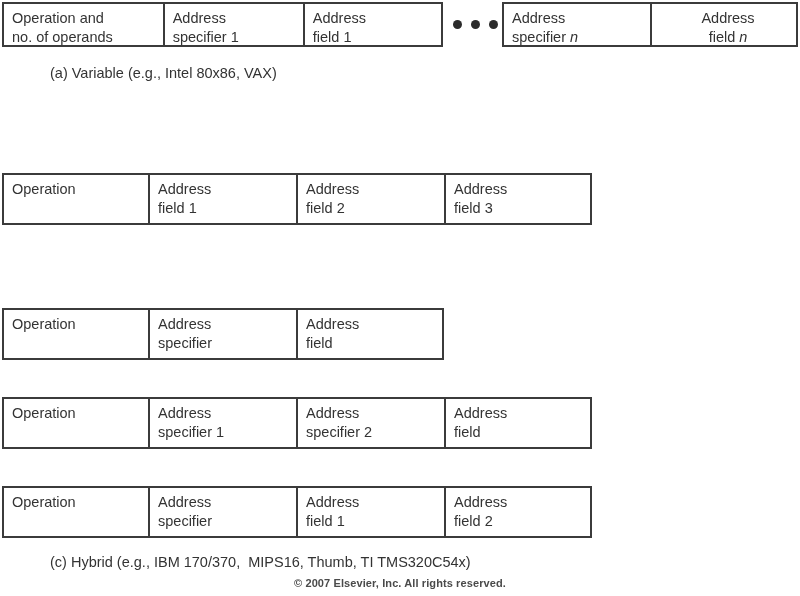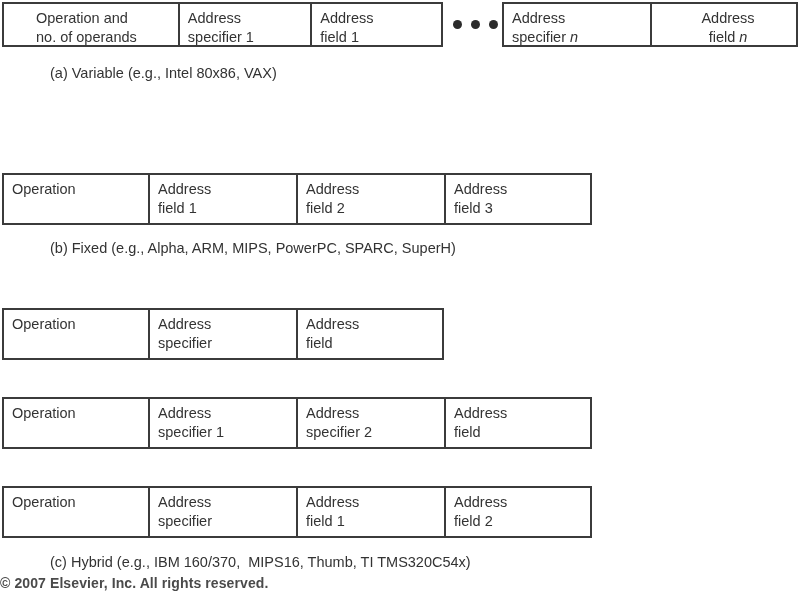--- a/index.html
+++ b/index.html
@@ -45,21 +45,21 @@
   }
   .fmt-cell:last-child {
     border-right: none;
   }
   .fmt-cell i {
     font-style: italic;
   }
 
   
   #row-a-left  { left: 2px;   top: 2px;   width: 441px; height: 45px; }
-  #row-a-left  .c0 { width: 171px; margin-left: 24px; }
+  #row-a-left  .c0 { width: 171px; }
   #row-a-left  .c1 { width: 149px; }
   #row-a-left  .c2 { width: 145px; }
 
   
   #row-a-right { left: 502px; top: 2px;   width: 296px; height: 45px; }
   #row-a-right .c0 { width: 149px; }
   #row-a-right .c1 { width: 145px; text-align: center; }
 
   
   #row-a-ellipsis {
@@ -119,21 +119,22 @@
   #caption-a { left: 2px;  top: 64px;  }
   #caption-b { left: 2px;  top: 239px; }
   #caption-c { left: 2px;  top: 553px; }
 
   
   #copyright {
     position: absolute;
     left: 0;
     top: 578px;
     width: 800px;
-    font-size: 14px;
+    text-align: center;
+    font-size: 11px;
     line-height: 11px;
     color: #4a4a4a;
     font-weight: bold;
     letter-spacing: 0.1px;
   }
 </style>
 </head>
 <body>
 
 <div class="fig-root">
@@ -165,21 +166,20 @@
   <div class="fmt-row" id="row-b">
     <div class="fmt-cell c0">Operation</div>
     <div class="fmt-cell c1">Address
 field 1</div>
     <div class="fmt-cell c2">Address
 field 2</div>
     <div class="fmt-cell c3">Address
 field 3</div>
   </div>
 
-  <div class="caption" id="caption-b">(b) Fixed (e.g., Alpha, ARM, MIPS, PowerPC, SPARC, SuperH)</div>
 
   <div class="fmt-row" id="row-c1">
     <div class="fmt-cell c0">Operation</div>
     <div class="fmt-cell c1">Address
 specifier</div>
     <div class="fmt-cell c2">Address
 field</div>
   </div>
 
   <div class="fmt-row" id="row-c2">
@@ -195,17 +195,17 @@
   <div class="fmt-row" id="row-c3">
     <div class="fmt-cell c0">Operation</div>
     <div class="fmt-cell c1">Address
 specifier</div>
     <div class="fmt-cell c2">Address
 field 1</div>
     <div class="fmt-cell c3">Address
 field 2</div>
   </div>
 
-  <div class="caption" id="caption-c">(c) Hybrid (e.g., IBM 160/370,  MIPS16, Thumb, TI TMS320C54x)</div>
+  <div class="caption" id="caption-c">(c) Hybrid (e.g., IBM 170/370,  MIPS16, Thumb, TI TMS320C54x)</div>
 
   <div id="copyright">© 2007 Elsevier, Inc. All rights reserved.</div>
 
 </div>
 
 </body></html>

